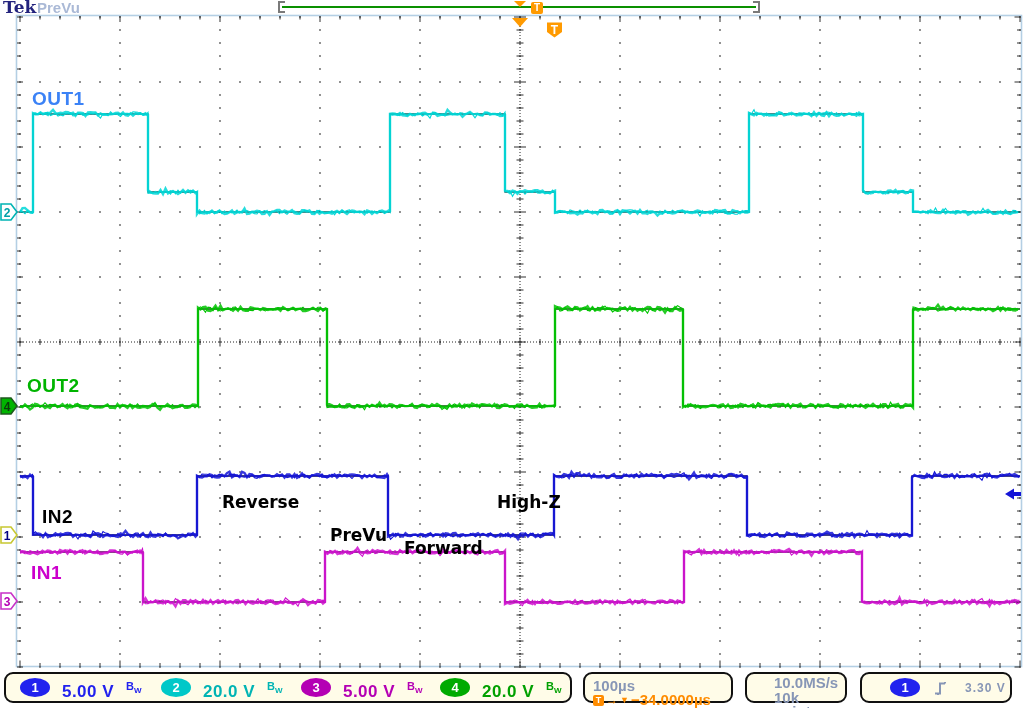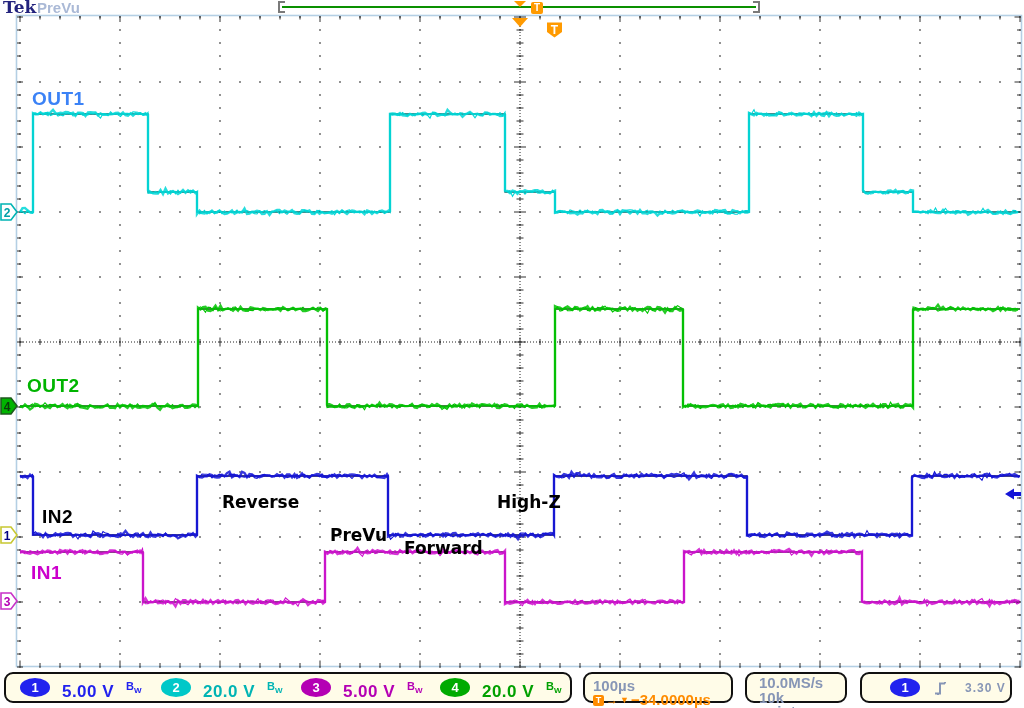--- a/index.html
+++ b/index.html
@@ -27,21 +27,21 @@
   .chlabel{position:absolute;font-weight:bold;font-size:19px;letter-spacing:0.5px;
            font-family:"Liberation Sans",sans-serif;}
   .annot{position:absolute;font-weight:bold;font-size:17px;color:#000;
          font-family:"DejaVu Sans","Liberation Sans",sans-serif;}
   
   .statusbar{position:absolute;left:0;top:670px;width:1024px;height:38px;}
   .sbox{position:absolute;top:2px;height:31px;background:#fffce8;border:2px solid #101010;
         border-radius:9px;box-sizing:border-box;}
   #box-ch{left:4px;width:568px;}
   #box-time{left:583px;width:150px;padding:4px 8px;}
-  #box-acq{left:745px;width:102px;padding:1px 12px;}
+  #box-acq{left:745px;width:102px;padding:1px 27px;}
   #box-trig{left:860px;width:152px;display:flex;align-items:center;gap:14px;padding-left:28px;}
   .chgrp{position:absolute;top:0;height:27px;display:flex;align-items:center;}
   .badge{display:inline-block;width:30px;height:19px;border-radius:50%;color:#fff;
          font-size:13px;font-weight:bold;text-align:center;line-height:19px;flex:none;}
   .chval{display:inline-block;width:76px;text-align:center;font-size:17px;font-weight:bold;
          letter-spacing:0.5px;margin-top:8px;}
   .bw{font-size:11px;font-weight:bold;}
   .bw sub{font-size:8px;}
   .slate{color:#8796b6;}
   .tbl1{font-size:15px;font-weight:bold;color:#8796b6;line-height:14px;margin-top:1px;}

